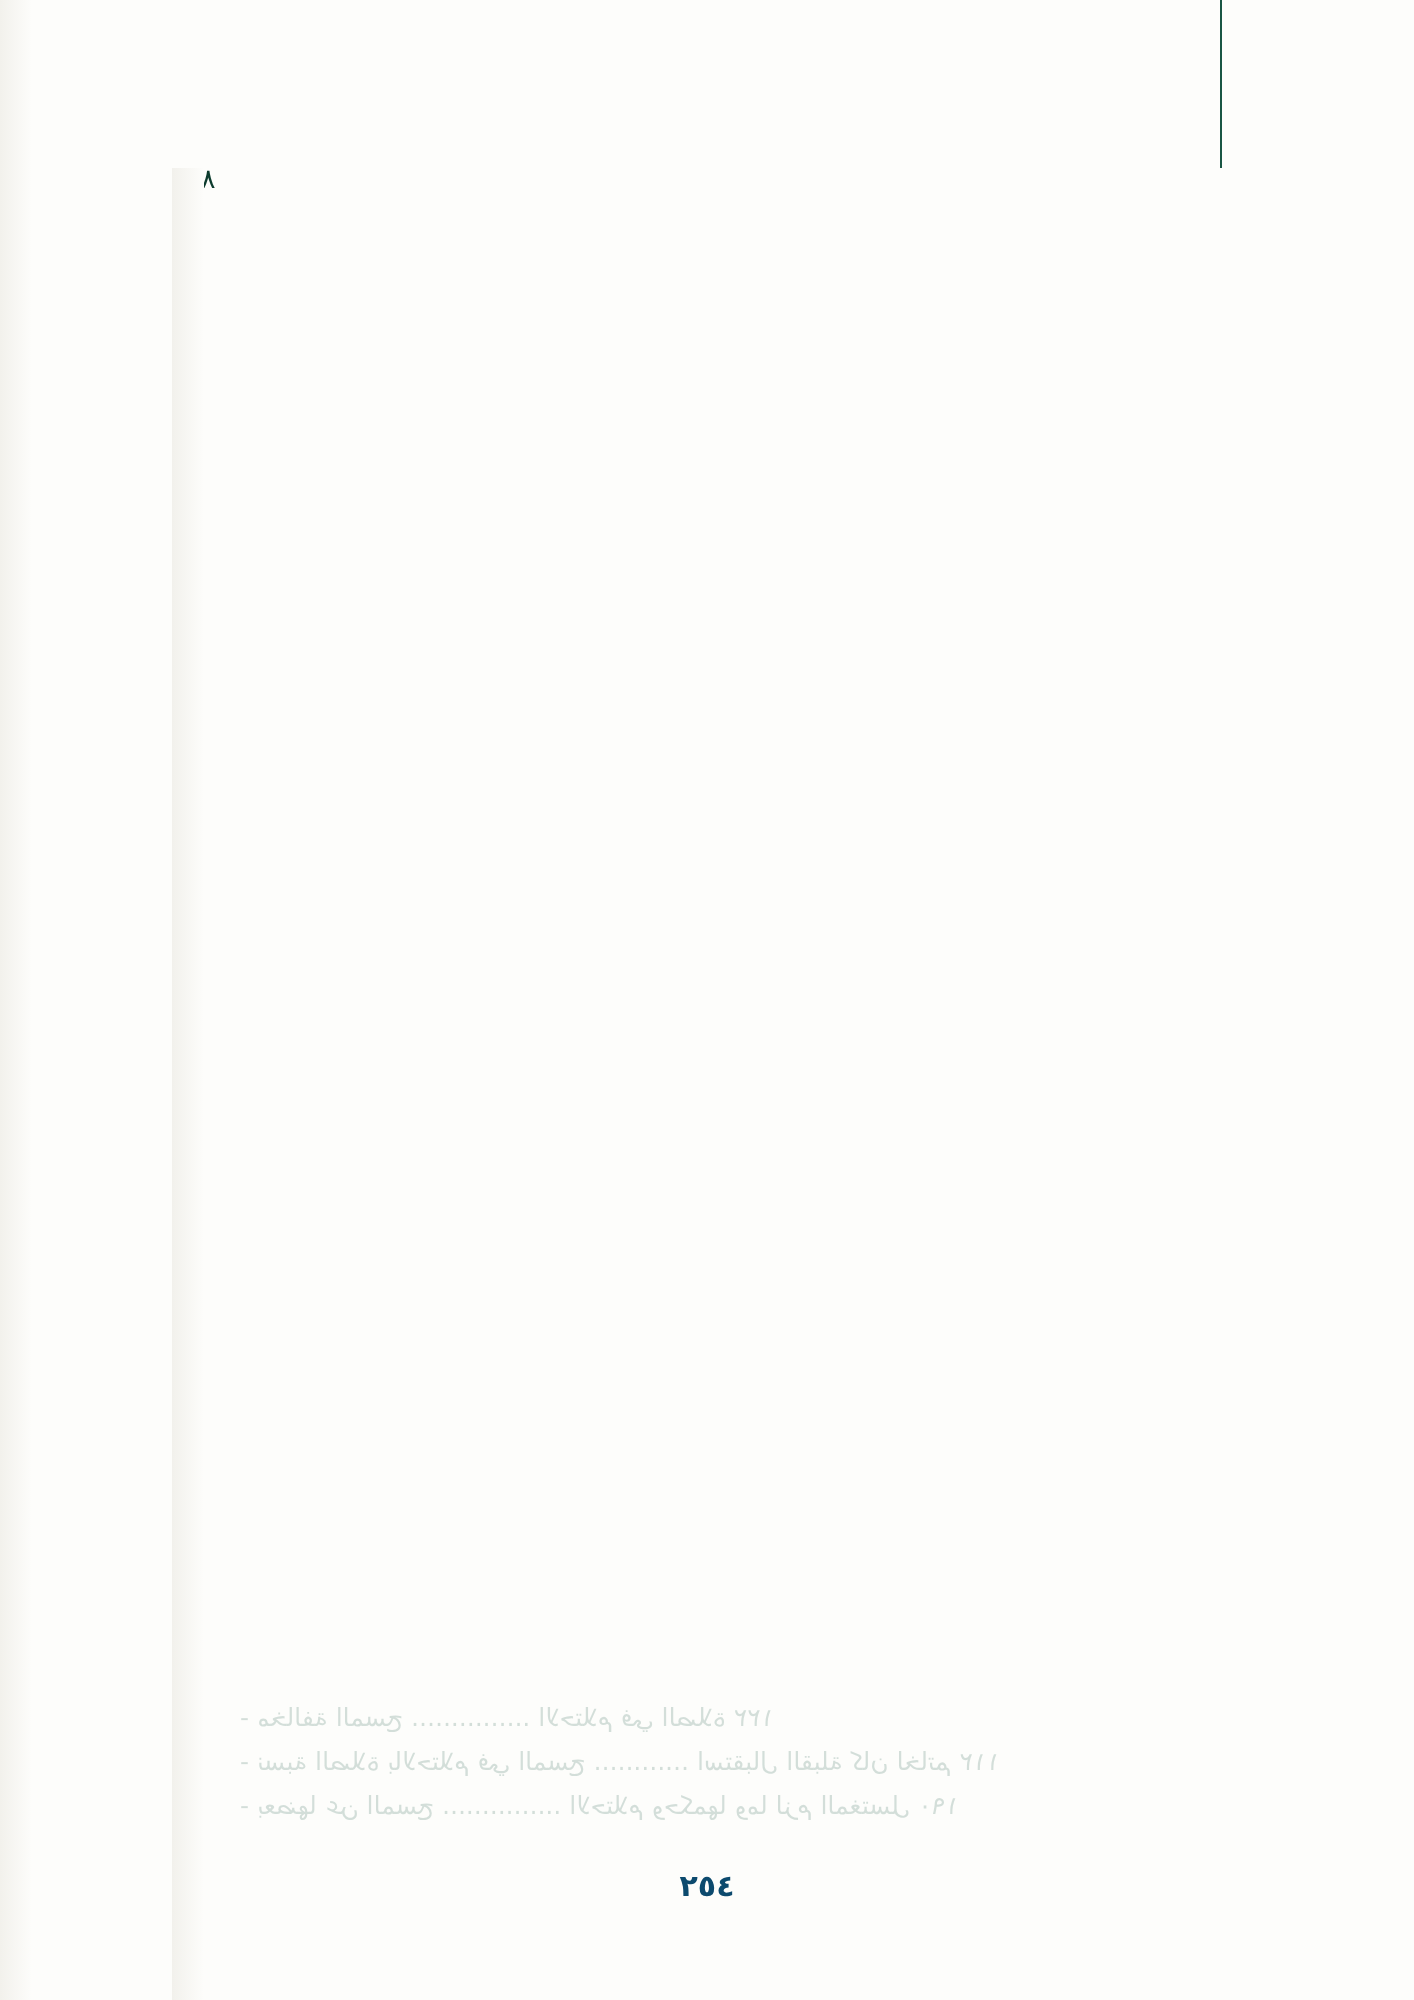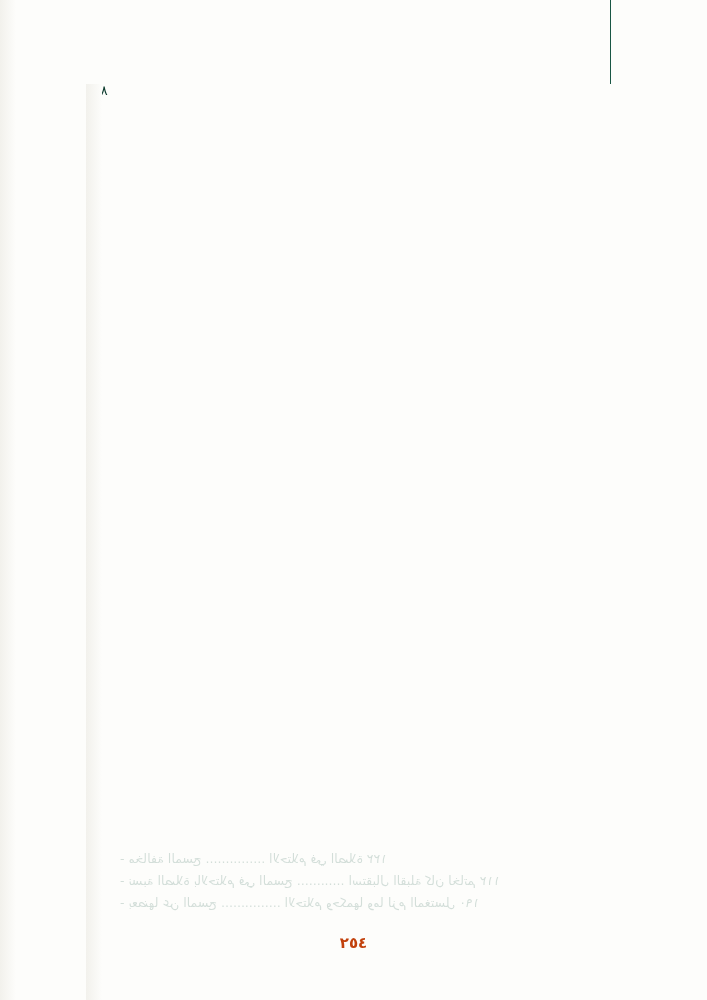--- a/index.html
+++ b/index.html
@@ -152,21 +152,21 @@
   }
 
   .folio {
     position: absolute;
     left: 0;
     right: 0;
     bottom: 48px;
     text-align: center;
     font-size: 15px;
     font-weight: bold;
-    color: #c2410c;
+    color: #0c4a6e;
     letter-spacing: 1px;
   }
 </style>
 </head>
 <body>
 
 <div class="page">
   <div class="binding"></div>
 
   <div class="ghost-col">

